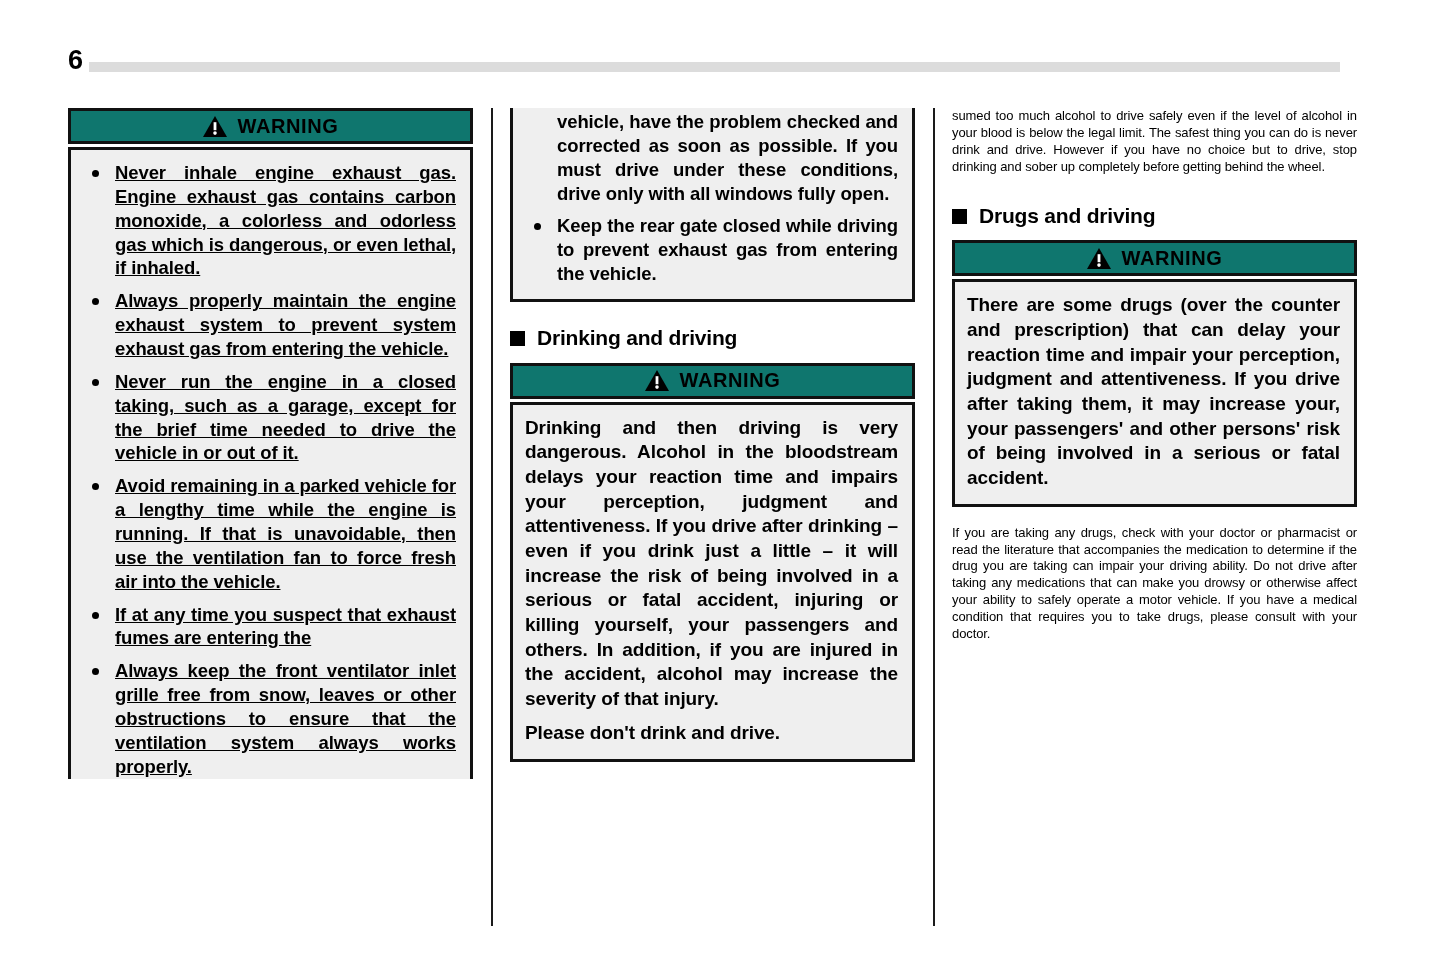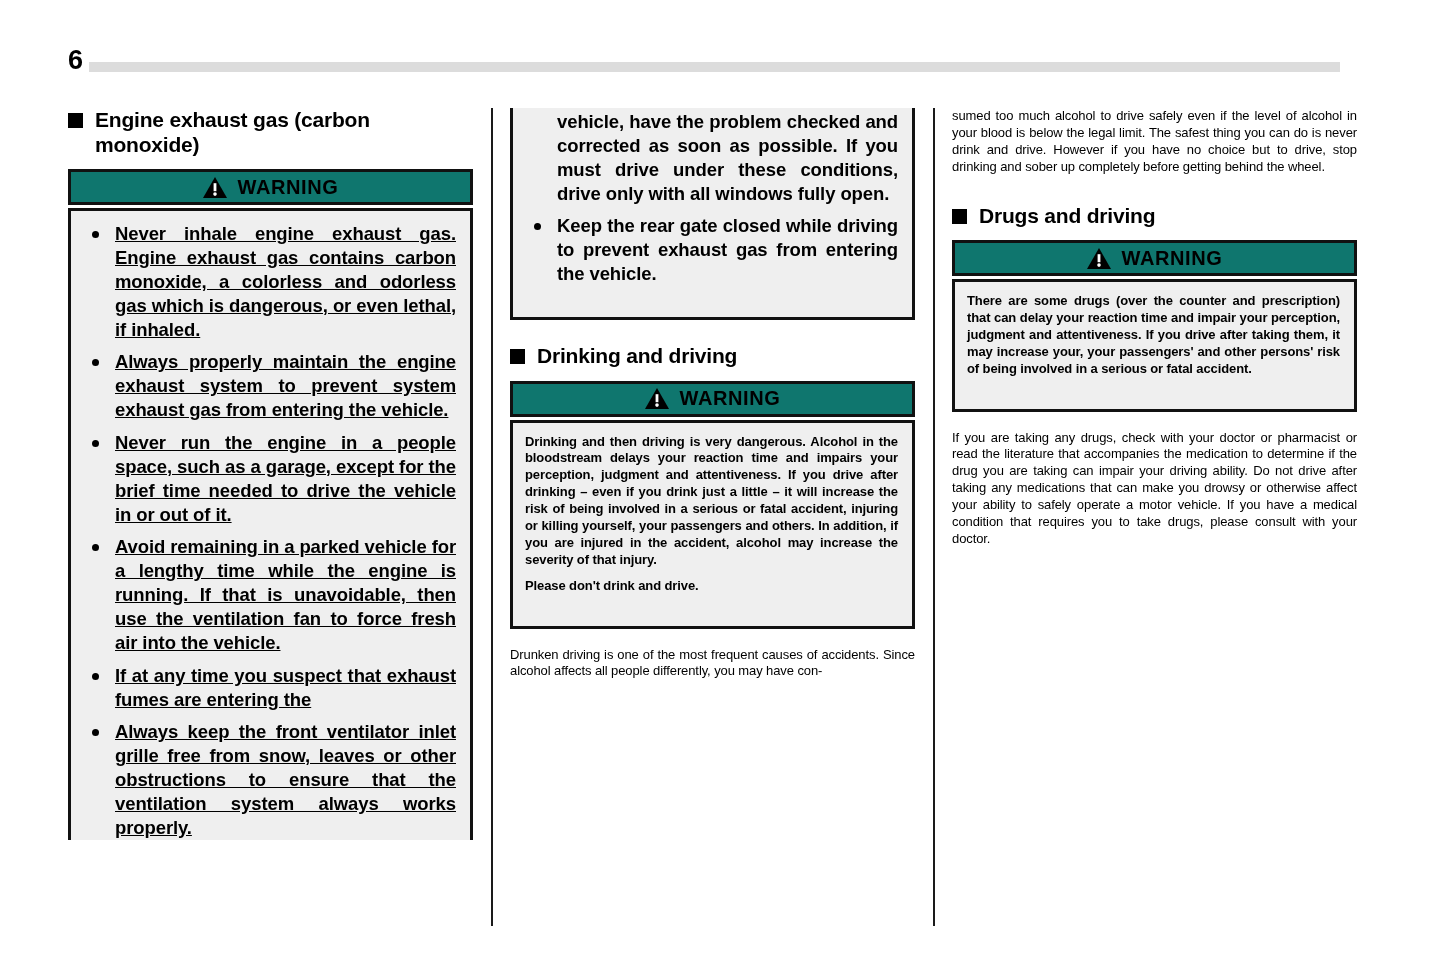--- a/index.html
+++ b/index.html
@@ -112,21 +112,21 @@
     flex: 0 0 auto;
   }
   .warn-label {
     font-size: 20px;
     font-weight: bold;
     letter-spacing: 0.6px;
   }
   .warn-body {
     border: 3px solid #111;
     background: #efefef;
-    padding: 11px 14px 31px 12px;
+    padding: 11px 14px 13px 12px;
   }
   .warn-body.clipped-bottom {
     border-bottom: none;
     padding-bottom: 0;
     text-decoration: underline;
   }
   .warn-body.clipped-top {
     border-top: none;
     padding-top: 2px;
   }
@@ -157,21 +157,21 @@
     width: 7px;
     height: 7px;
     border-radius: 50%;
     background: #000;
   }
   ul.blist > li.nobullet { }
   ul.blist > li.nobullet::before { display: none; }
 
   p.warn-para {
     margin: 0 0 9px 0;
-    font-size: 13px;
+    font-size: 19px;
     font-weight: bold;
     line-height: 1.30;
     text-align: justify;
     text-justify: inter-word;
     letter-spacing: -0.1px;
   }
   p.warn-para:last-child { margin-bottom: 0; }
 
   
   p.body-text {
@@ -196,39 +196,35 @@
 
   <div class="page-header">
     <span class="page-number">6</span>
     <div class="header-rule"></div>
   </div>
 
   <div class="columns">
 
     <div class="col">
 
-      <div class="section-heading">
-        <span class="sq-bullet"></span>
-        <span class="ht">Engine exhaust gas (carbon monoxide)</span>
-      </div>
 
       <div class="warn-header">
         <svg class="warn-tri" viewBox="0 0 24 21" aria-hidden="true">
           <polygon points="12,0 24,21 0,21" fill="#000"></polygon>
           <rect x="10.6" y="6.2" width="2.8" height="8" fill="#fff"></rect>
           <circle cx="12" cy="17.1" r="1.8" fill="#fff"></circle>
         </svg>
         <span class="warn-label">WARNING</span>
       </div>
 
       <div class="warn-body clipped-bottom">
         <ul class="blist">
           <li>Never inhale engine exhaust gas. Engine exhaust gas contains carbon monoxide, a colorless and odorless gas which is dangerous, or even lethal, if inhaled.</li>
           <li>Always properly maintain the engine exhaust system to prevent system exhaust gas from entering the vehicle.</li>
-          <li>Never run the engine in a people space, such as a garage, except for the brief time needed to drive the vehicle in or out of it.</li>
+          <li>Never run the engine in a closed taking, such as a garage, except for the brief time needed to drive the vehicle in or out of it.</li>
           <li>Avoid remaining in a parked vehicle for a lengthy time while the engine is running. If that is unavoidable, then use the ventilation fan to force fresh air into the vehicle.</li>
           <li>If at any time you suspect that exhaust fumes are entering the</li>
           <li>Always keep the front ventilator inlet grille free from snow, leaves or other obstructions to ensure that the ventilation system always works properly.</li>
         </ul>
       </div>
 
     </div>
 
     <div class="col-gap">
       <div class="col-divider"></div>
@@ -259,21 +255,20 @@
         <span class="warn-label">WARNING</span>
       </div>
 
       <div class="warn-body">
         <p class="warn-para">Drinking and then driving is very dangerous. Alcohol in the bloodstream delays your reaction time and impairs your perception, judgment and attentiveness. If you drive after drinking – even if you drink just a little – it will increase the risk of being involved in a serious or fatal accident, injuring or killing yourself, your passengers and others. In addition, if you are injured in the accident, alcohol may increase the severity of that injury.</p>
         <p class="warn-para">Please don't drink and drive.</p>
       </div>
 
       <div class="spacer-18"></div>
 
-      <p class="body-text">Drunken driving is one of the most frequent causes of accidents. Since alcohol affects all people differently, you may have con-</p>
 
     </div>
 
     <div class="col-gap">
       <div class="col-divider"></div>
     </div>
 
     <div class="col">
 
       <p class="body-text">sumed too much alcohol to drive safely even if the level of alcohol in your blood is below the legal limit. The safest thing you can do is never drink and drive. However if you have no choice but to drive, stop drinking and sober up completely before getting behind the wheel.</p>

